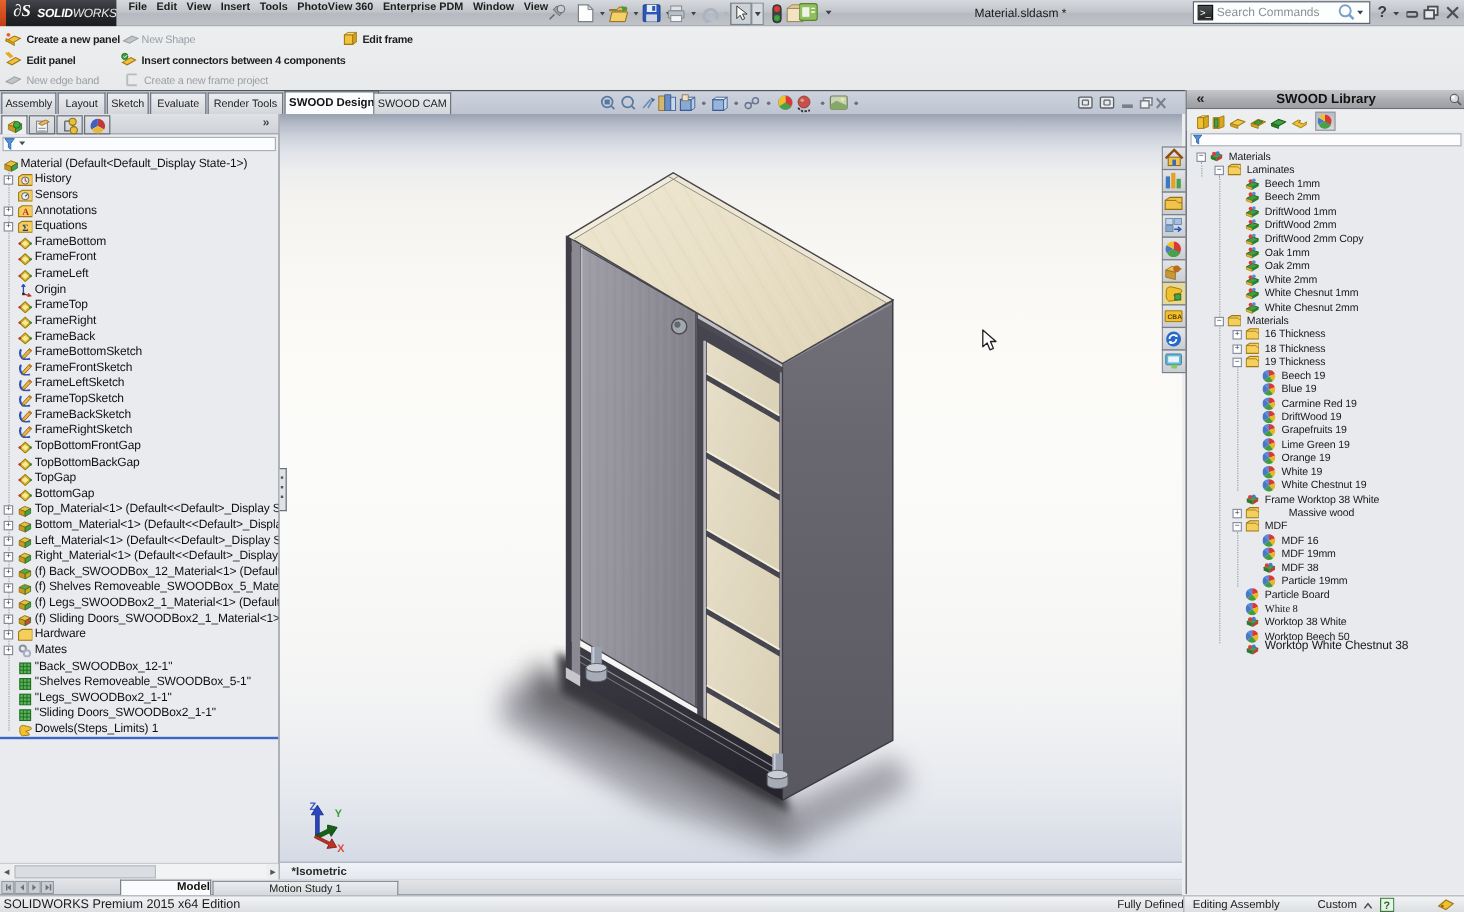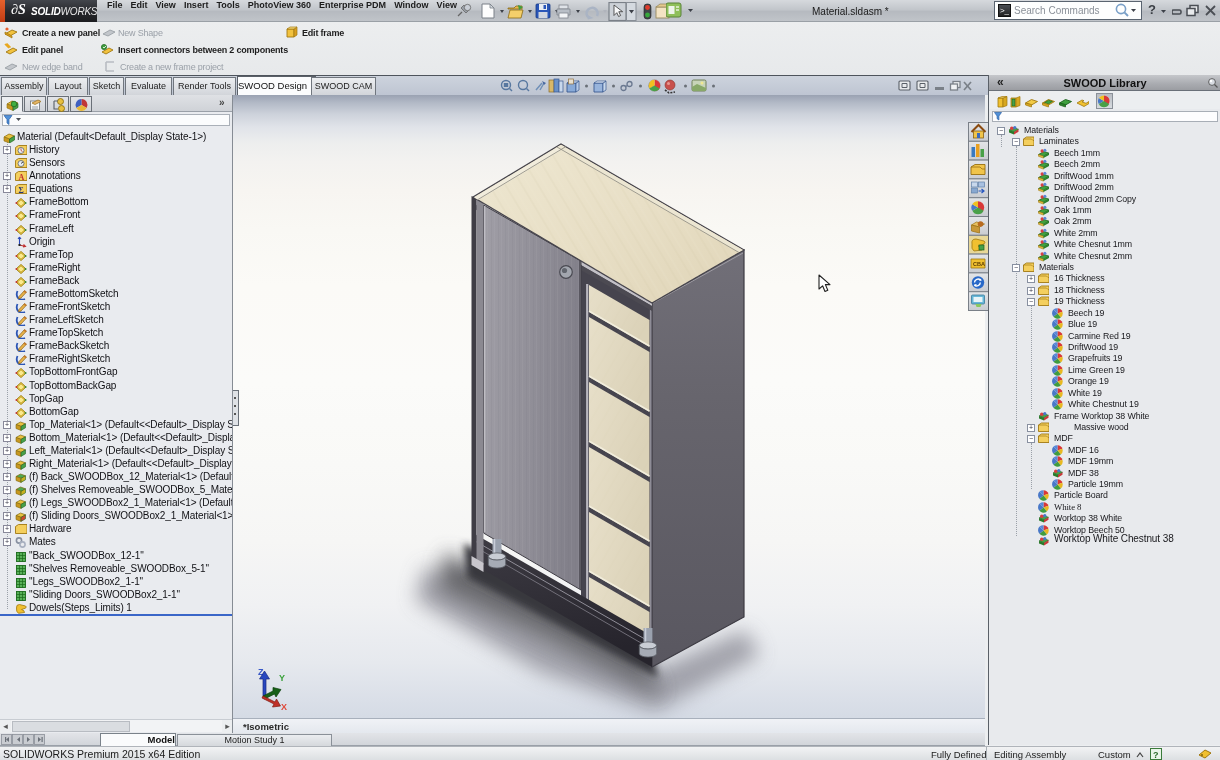--- a/index.html
+++ b/index.html
@@ -127,37 +127,37 @@
     <svg class="abs" style="left:4px;top:21px" width="14" height="13" viewBox="0 0 14 13">
       <path d="M2 9 l7 -4 l4 2 l-7 4 z" fill="#f2c23e" stroke="#a07812" stroke-width="0.9"></path>
       <path d="M1 1 l4 4 M2.5 0.5 l4 4" stroke="#e8a820" stroke-width="1.6"></path>
     </svg>
     <span class="abs" style="left:22px;top:23px;font-size:9px;color:#1d1d1d;font-weight:bold;letter-spacing:-0.2px;">Edit panel</span>
     <svg class="abs" style="left:100px;top:21px" width="14" height="13" viewBox="0 0 14 13">
       <path d="M2 9 l7 -4 l4 2 l-7 4 z" fill="#f2c23e" stroke="#a07812" stroke-width="0.9"></path>
       <circle cx="4" cy="4" r="2.6" fill="#3f9c3f" stroke="#1e6a1e" stroke-width="0.7"></circle>
       <path d="M3 4 l1 1 l2 -2" stroke="#fff" stroke-width="0.8" fill="none"></path>
     </svg>
-    <span class="abs" style="left:118px;top:23px;font-size:9px;color:#1d1d1d;font-weight:bold;letter-spacing:-0.2px;">Insert connectors between 2 components</span>
+    <span class="abs" style="left:118px;top:23px;font-size:9px;color:#1d1d1d;font-weight:bold;letter-spacing:-0.2px;">Insert connectors between 4 components</span>
     <svg class="abs" style="left:4px;top:38px" width="14" height="13" viewBox="0 0 14 13">
       <path d="M1 8 l7 -4 l5 2 l-7 4 z" fill="#c2c6cb" stroke="#9aa0a6" stroke-width="0.9"></path>
     </svg>
     <span class="abs" style="left:22px;top:40px;font-size:9px;color:#9aa0a8;font-weight:normal;letter-spacing:-0.2px;">New edge band</span>
     <svg class="abs" style="left:103px;top:38px" width="14" height="13" viewBox="0 0 14 13">
       <path d="M3 2 h8 M3 2 v9 M3 11 h8" fill="none" stroke="#b8bcc2" stroke-width="1.6"></path>
     </svg>
     <span class="abs" style="left:120px;top:40px;font-size:9px;color:#9aa0a8;font-weight:normal;letter-spacing:-0.2px;">Create a new frame project</span>
   </div>
 <div class="abs" style="left:0;top:75px;width:988px;height:20px;background:linear-gradient(#cdd3dd,#bec5d2);border-top:1px solid #4e545c;">
 <div class="abs" style="left:1px;top:1px;width:46px;height:18px;background:linear-gradient(#eceef1,#d2d5da);border:1px solid #70767e;border-bottom:none;font-size:9px;color:#222;text-align:center;line-height:16px;white-space:nowrap;overflow:hidden;">Assembly</div>
     <div class="abs" style="left:48px;top:1px;width:40px;height:18px;background:linear-gradient(#eceef1,#d2d5da);border:1px solid #70767e;border-bottom:none;font-size:9px;color:#222;text-align:center;line-height:16px;white-space:nowrap;overflow:hidden;">Layout</div>
     <div class="abs" style="left:89px;top:1px;width:35px;height:18px;background:linear-gradient(#eceef1,#d2d5da);border:1px solid #70767e;border-bottom:none;font-size:9px;color:#222;text-align:center;line-height:16px;white-space:nowrap;overflow:hidden;">Sketch</div>
     <div class="abs" style="left:125px;top:1px;width:47px;height:18px;background:linear-gradient(#eceef1,#d2d5da);border:1px solid #70767e;border-bottom:none;font-size:9px;color:#222;text-align:center;line-height:16px;white-space:nowrap;overflow:hidden;">Evaluate</div>
     <div class="abs" style="left:173px;top:1px;width:63px;height:18px;background:linear-gradient(#eceef1,#d2d5da);border:1px solid #70767e;border-bottom:none;font-size:9px;color:#222;text-align:center;line-height:16px;white-space:nowrap;overflow:hidden;">Render Tools</div>
-    <div class="abs" style="left:237px;top:0px;width:79px;height:20px;background:#fbfcfd;border:1px solid #5a6068;border-bottom:none;font-size:9.5px;font-weight:normal;color:#111;line-height:18px;white-space:nowrap;overflow:hidden;">SWOOD Design</div>
+    <div class="abs" style="left:237px;top:0px;width:79px;height:20px;background:#fbfcfd;border:1px solid #5a6068;border-bottom:none;font-size:9.5px;font-weight:bold;color:#111;text-align:center;line-height:18px;white-space:nowrap;overflow:hidden;">SWOOD Design</div>
     <div class="abs" style="left:311px;top:1px;width:65px;height:18px;background:linear-gradient(#eceef1,#d2d5da);border:1px solid #70767e;border-bottom:none;font-size:9px;color:#222;text-align:center;line-height:16px;white-space:nowrap;overflow:hidden;">SWOOD CAM</div>
   </div>
 <svg class="abs" style="left:494px;top:78px;" width="226" height="16" viewBox="0 0 226 16">
 <g fill="none" stroke="#5878a0" stroke-width="1.4">
  <circle cx="12" cy="7" r="4.5"></circle>
       <line x1="15.5" y1="10.5" x2="18" y2="13"></line>
  <circle cx="29" cy="7" r="4.5"></circle>
       <line x1="32.5" y1="10.5" x2="35" y2="13"></line>
 </g>
 <rect x="9.8" y="5" width="4.4" height="4" fill="#5878a0"></rect>

